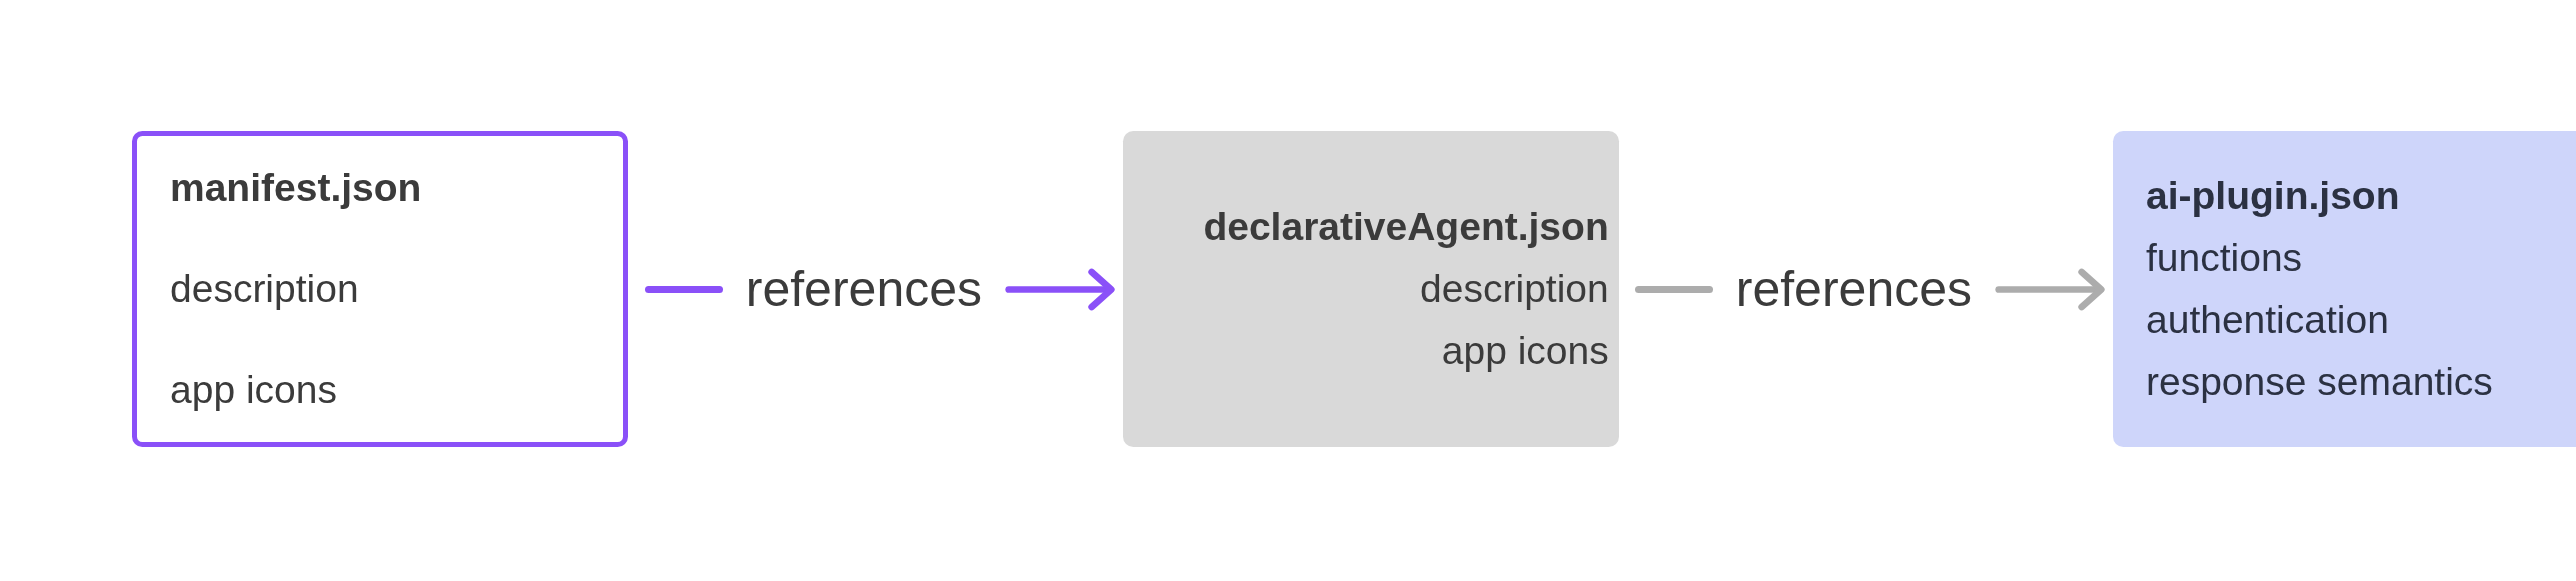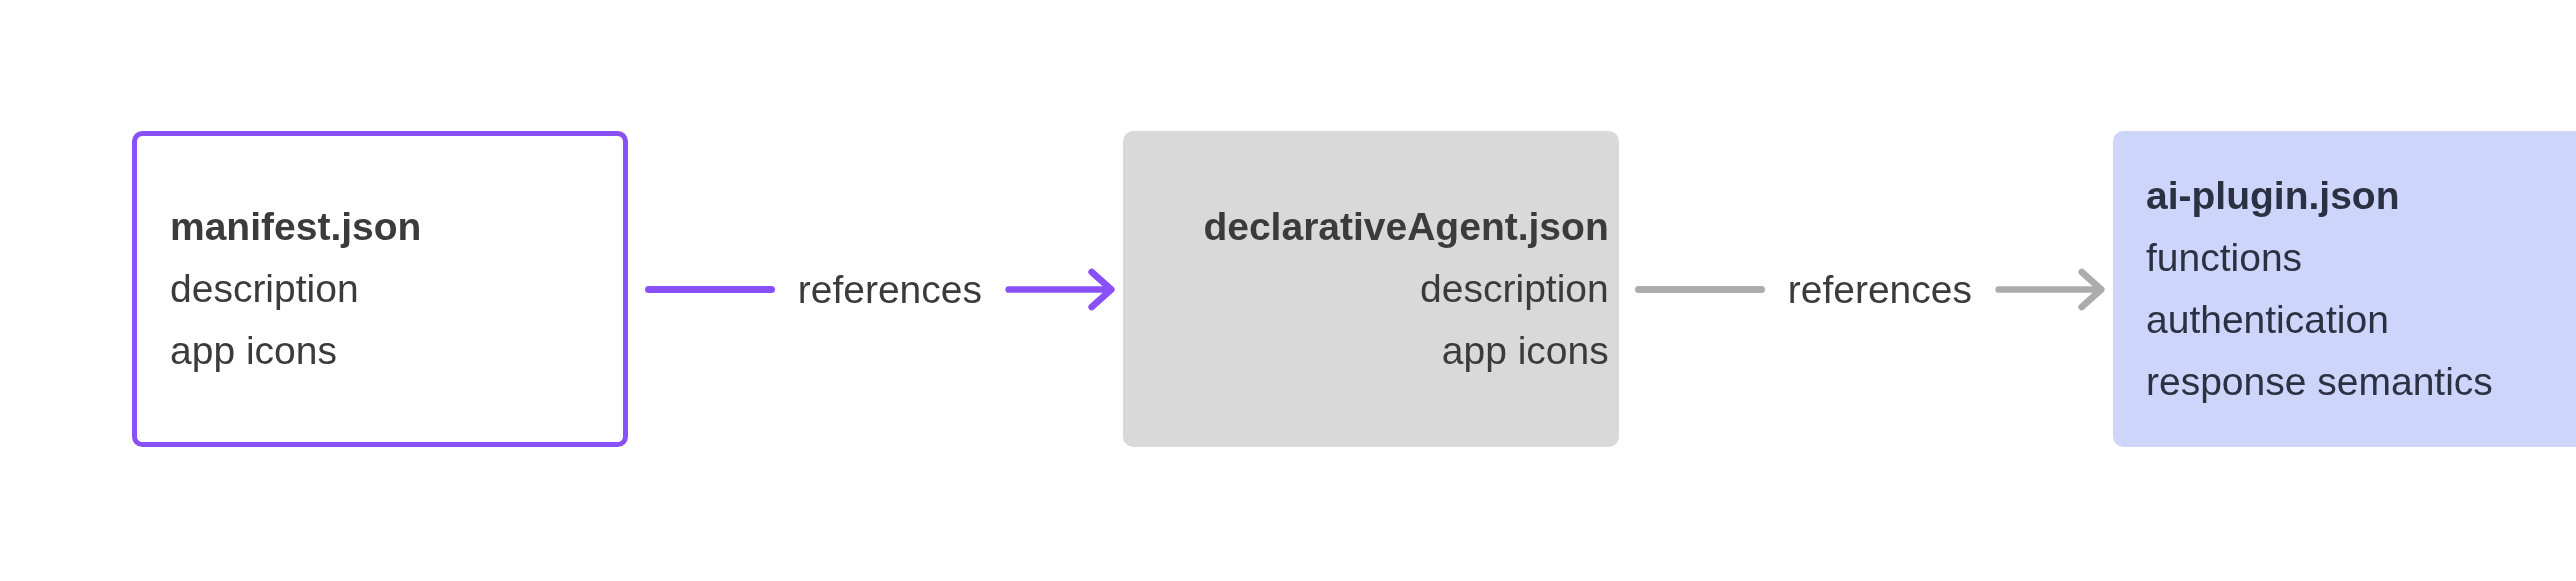--- a/index.html
+++ b/index.html
@@ -33,21 +33,21 @@
   .node .line {
     font-size: 39px;
     line-height: 62px;
     height: 62px;
     white-space: nowrap;
     font-weight: 400;
   }
   .node .title {
     font-weight: 700;
   }
-  #node-0 { left: 132px;  border: 5.7px solid; }
+  #node-0 { left: 132px;  border: 5.7px solid; gap: 39px; }
   #node-1 { left: 1123px; align-items: flex-end; }
   #node-2 { left: 2113px; }
 
   
   .connector {
     position: absolute;
     top: 256px;
     width: 471px;
     height: 67px;
     display: flex;
@@ -56,21 +56,21 @@
   }
   #connector-0 { left: 645px; }
   #connector-1 { left: 1635px; }
 
   .connector .shaft {
     flex: 1;
     height: 6.7px;
     border-radius: 3.6px;
   }
   .connector .label {
-    font-size: 39px;
+    font-size: 50px;
     line-height: 67px;
     white-space: nowrap;
     color: #3B3B3B;
     font-weight: 400;
   }
   .connector svg {
     display: block;
     flex: 0 0 auto;
   }
 </style>

